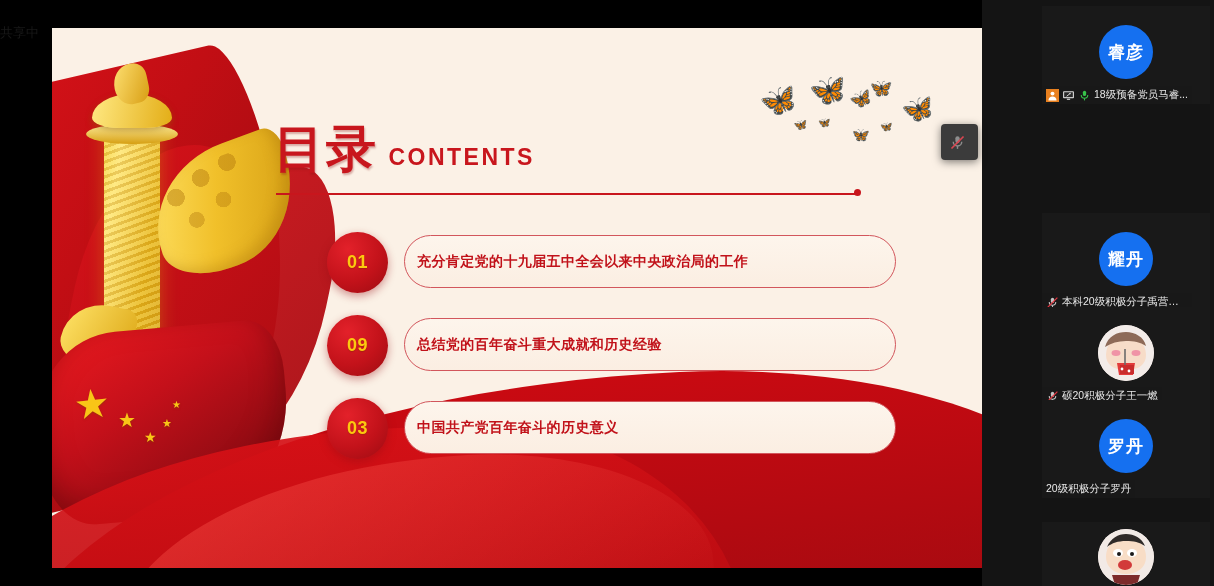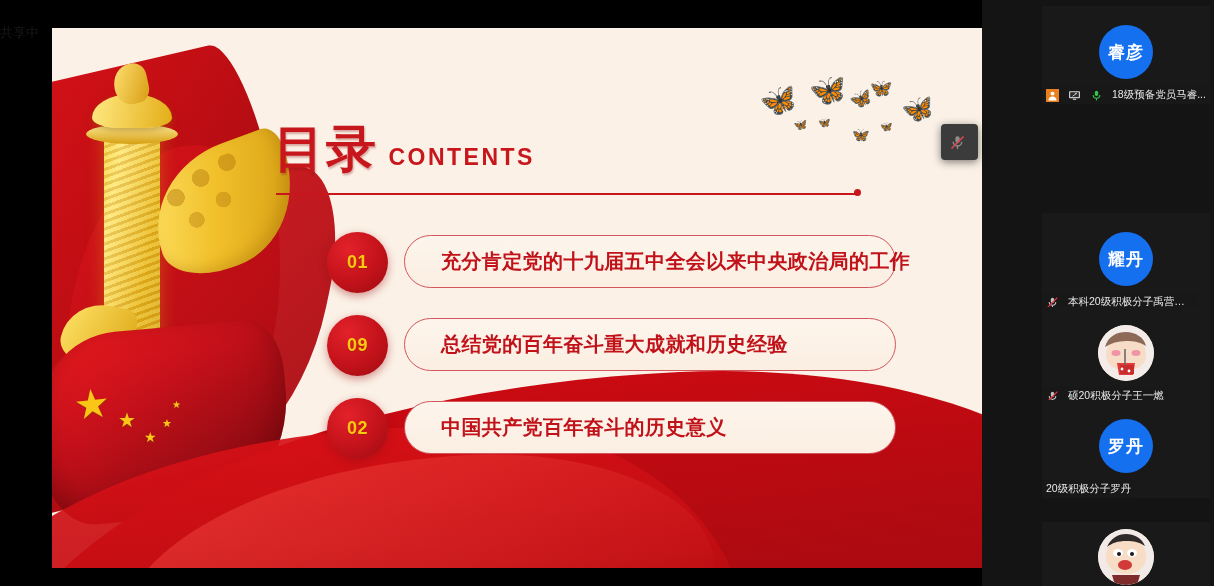--- a/index.html
+++ b/index.html
@@ -173,21 +173,21 @@
     letter-spacing: .5px;
     text-shadow: 0 1px 1px rgba(120,40,0,.4);
   }
   .pill {
     position: absolute; left: 130px; top: 7px; width: 492px; height: 53px;
     border: 1.6px solid #d2565c; border-radius: 27px;
     background: linear-gradient(180deg,#fdf5ec,#fbeee2);
     display: flex; align-items: center;
   }
   .pill-text {
-    margin-left: 36px; font-size: 20px; font-weight: 700; color: #c1121a;
+    margin-left: 12px; font-size: 14px; font-weight: 700; color: #c1121a;
     letter-spacing: .4px; white-space: nowrap;
   }
 
   
   #rail {
     position: absolute; left: 982px; top: 0; width: 232px; height: 586px;
     background: #141414;
     text-decoration: underline;
   }
   .tile {
@@ -208,21 +208,21 @@
     letter-spacing: 1px;
     margin-top: -6px;
   }
   .avatar-photo {
     width: 56px; height: 56px; border-radius: 50%;
     overflow: hidden; margin-top: -6px; background: #efe6e3;
     display: flex; align-items: center; justify-content: center;
   }
   .tile-bar {
     position: absolute; left: 0; bottom: 0; height: 18px;
-    display: flex; align-items: center; gap: 9px;
+    display: flex; align-items: center; gap: 3px;
     padding: 0 4px; background: rgba(24,24,24,.88);
     max-width: 100%;
   }
   .tile-name {
     font-size: 10.5px; color: #e8e8e8; white-space: nowrap;
     overflow: hidden; text-overflow: ellipsis; max-width: 126px;
   }
   .mini-ic { width: 13px; height: 13px; flex: 0 0 auto; display: block; }
 
   
@@ -304,21 +304,21 @@
           <div class="badge">
             <span class="badge-num">09</span>
           </div>
           <div class="pill">
             <span class="pill-text">总结党的百年奋斗重大成就和历史经验</span>
           </div>
         </div>
 
         <div class="row">
           <div class="badge">
-            <span class="badge-num">02</span>
+            <span class="badge-num">03</span>
           </div>
           <div class="pill">
             <span class="pill-text">中国共产党百年奋斗的历史意义</span>
           </div>
         </div>
 
       </div>
     </div>
   </div>
 

